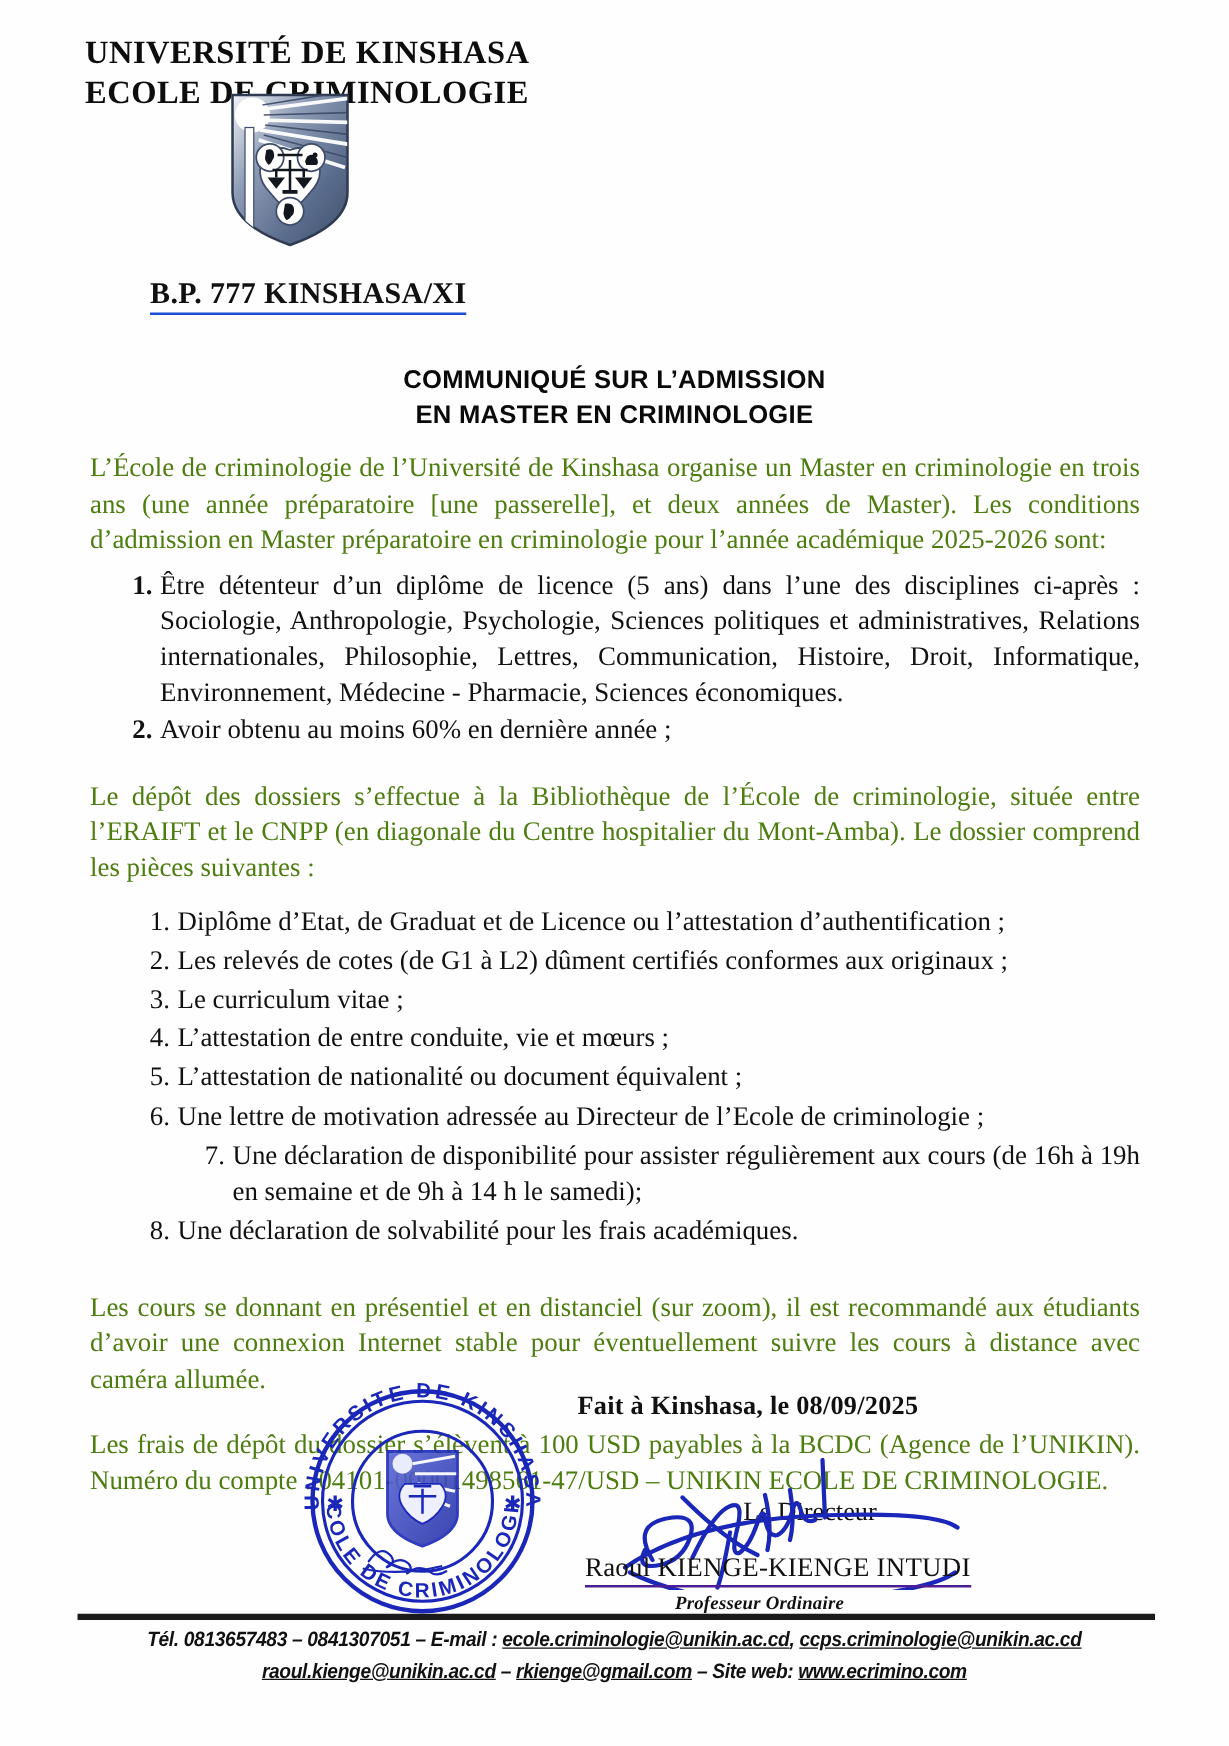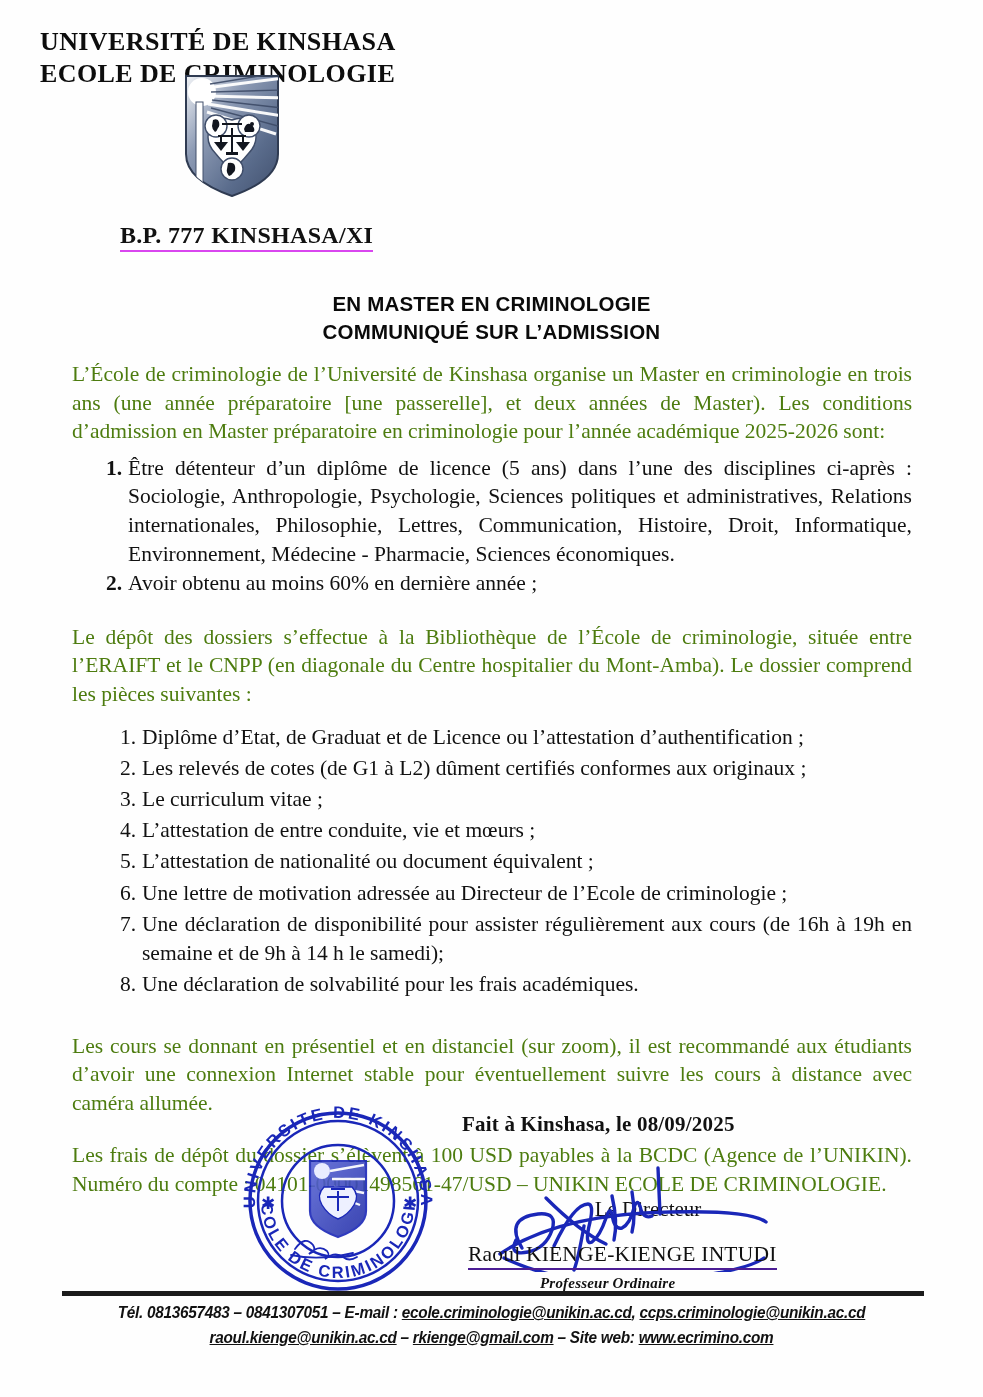--- a/index.html
+++ b/index.html
@@ -23,21 +23,21 @@
   }
 
   
   .header {
     position: absolute;
     left: 0;
     top: 26px;
     width: 100%;
   }
   .org-lines {
-    padding-left: 40px;
+    padding-left: 68px;
   }
   .org-line {
     font-family: "Liberation Serif", serif;
     font-weight: bold;
     font-size: 26px;
     letter-spacing: 0.4px;
     line-height: 1.22;
     color: #0d0d0d;
     white-space: nowrap;
   }
@@ -52,21 +52,21 @@
   .logo-wrap svg { display: block; }
 
   .bp-line {
     position: absolute;
     left: 120px;
     top: 222px;
     font-family: "Liberation Serif", serif;
     font-weight: bold;
     font-size: 24px;
     letter-spacing: 0.3px;
-    border-bottom: 2px solid #d946ef;
+    border-bottom: 2px solid #1d4ed8;
     padding-bottom: 1px;
     display: inline-block;
     white-space: nowrap;
   }
 
   
   .title-block {
     position: absolute;
     left: 0;
     top: 290px;
@@ -139,20 +139,21 @@
   }
   ol.docs > li::before {
     content: counter(docs) ".";
     position: absolute;
     left: -32px;
     width: 26px;
     text-align: right;
   }
   ol.docs > li.justified {
     text-align: justify;
+    margin-left: 44px;
   }
 
   
   .stamp {
     position: absolute;
     left: 233px;
     top: 1103px;
     width: 210px;
     height: 195px;
     pointer-events: none;
@@ -302,22 +303,22 @@
 
         <circle cx="56" cy="97" r="11" fill="#ffffff" stroke="#3f4d69" stroke-width="1.4"></circle>
         <path d="M52 91 q6 -1 7 3 q1 5 -2 7 q-2 3 -4 3 q-3 -4 -2 -7 z" fill="#12161f"></path>
       </g>
     </svg>
   </div>
 
   <div class="bp-line">B.P. 777 KINSHASA/XI</div>
 
   <div class="title-block">
+    <div class="title-line">COMMUNIQUÉ SUR L’ADMISSION</div>
     <div class="title-line">EN MASTER EN CRIMINOLOGIE</div>
-    <div class="title-line">COMMUNIQUÉ SUR L’ADMISSION</div>
   </div>
 
   <div class="body-area">
 
     <p class="para">L’École de criminologie de l’Université de Kinshasa organise un Master en criminologie en trois ans (une année préparatoire [une passerelle], et deux années de Master). Les conditions d’admission en Master préparatoire en criminologie pour l’année académique 2025-2026 sont:</p>
 
     <ol class="cond">
       <li>Être détenteur d’un diplôme de licence (5 ans) dans l’une des disciplines ci-après : Sociologie, Anthropologie, Psychologie, Sciences politiques et administratives, Relations internationales, Philosophie, Lettres, Communication, Histoire, Droit, Informatique, Environnement, Médecine - Pharmacie, Sciences économiques.</li>
       <li>Avoir obtenu au moins 60% en dernière année ;</li>
     </ol>

